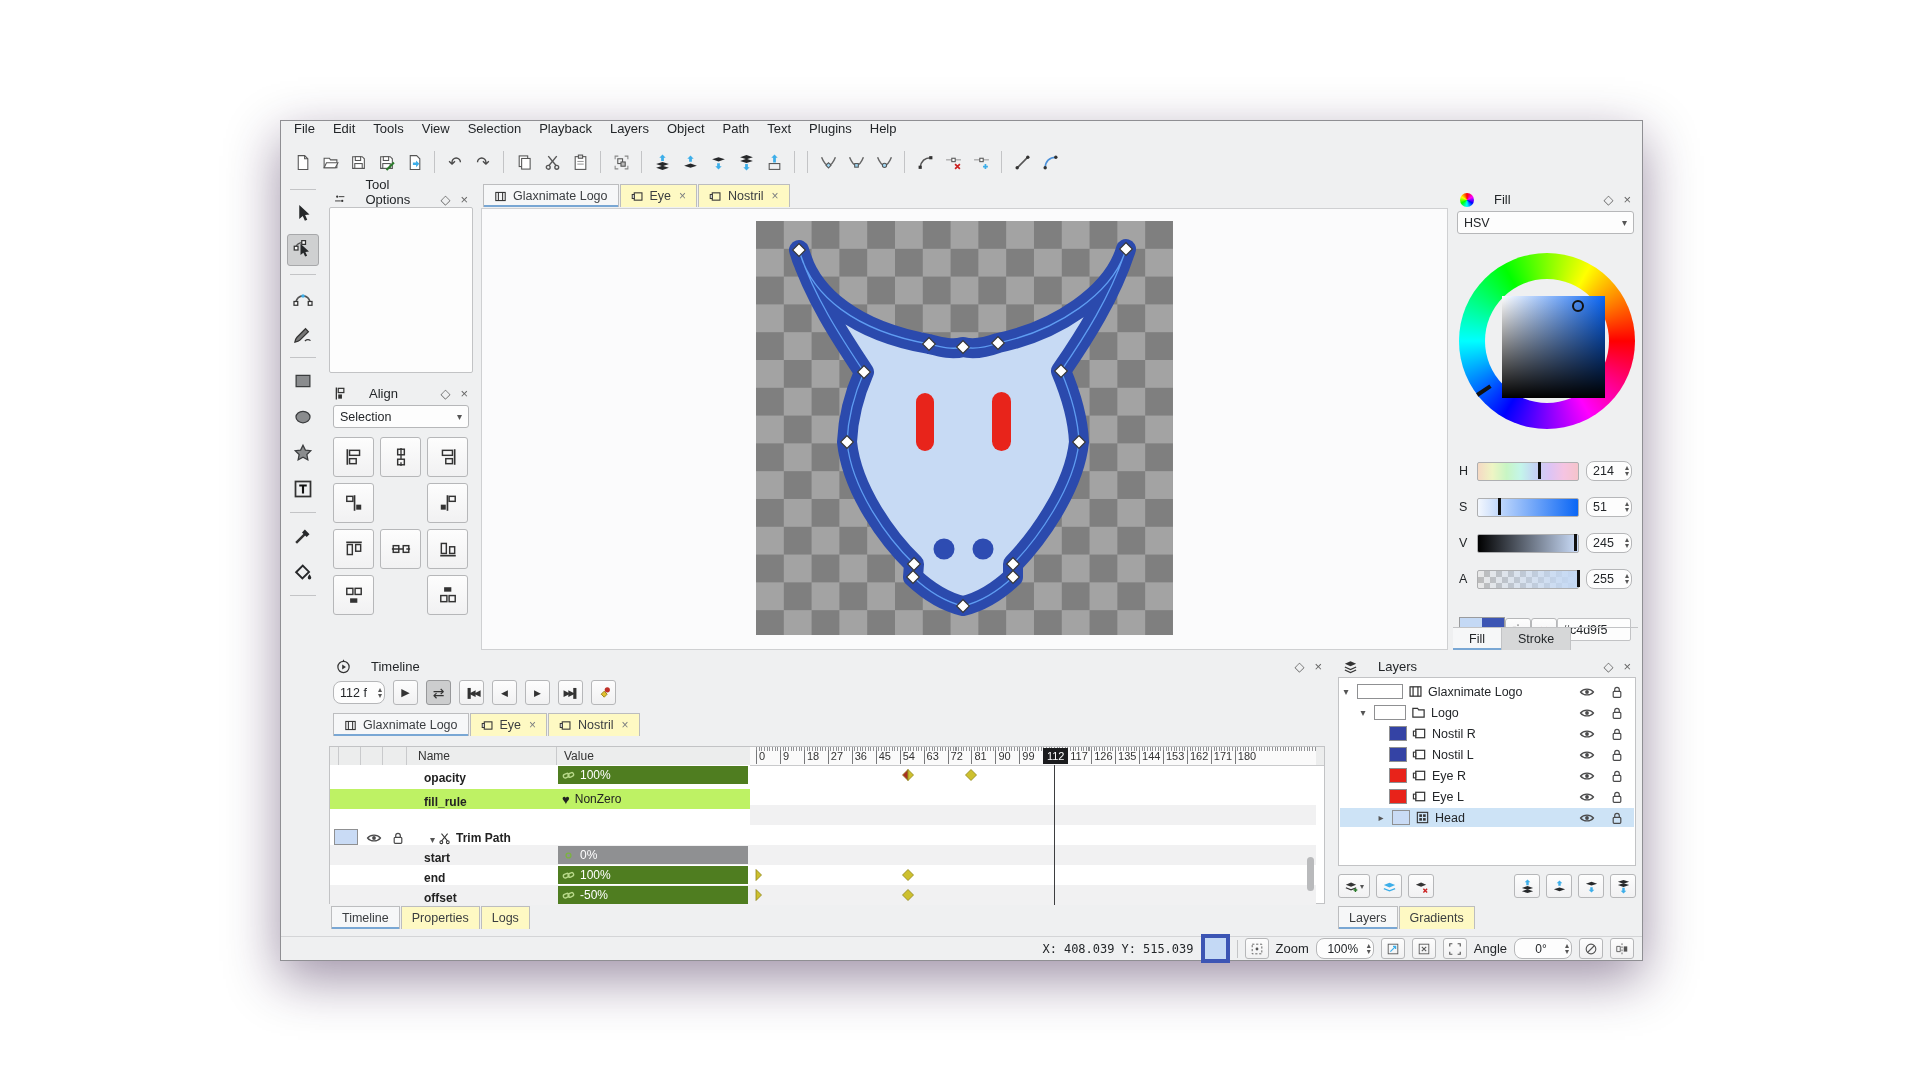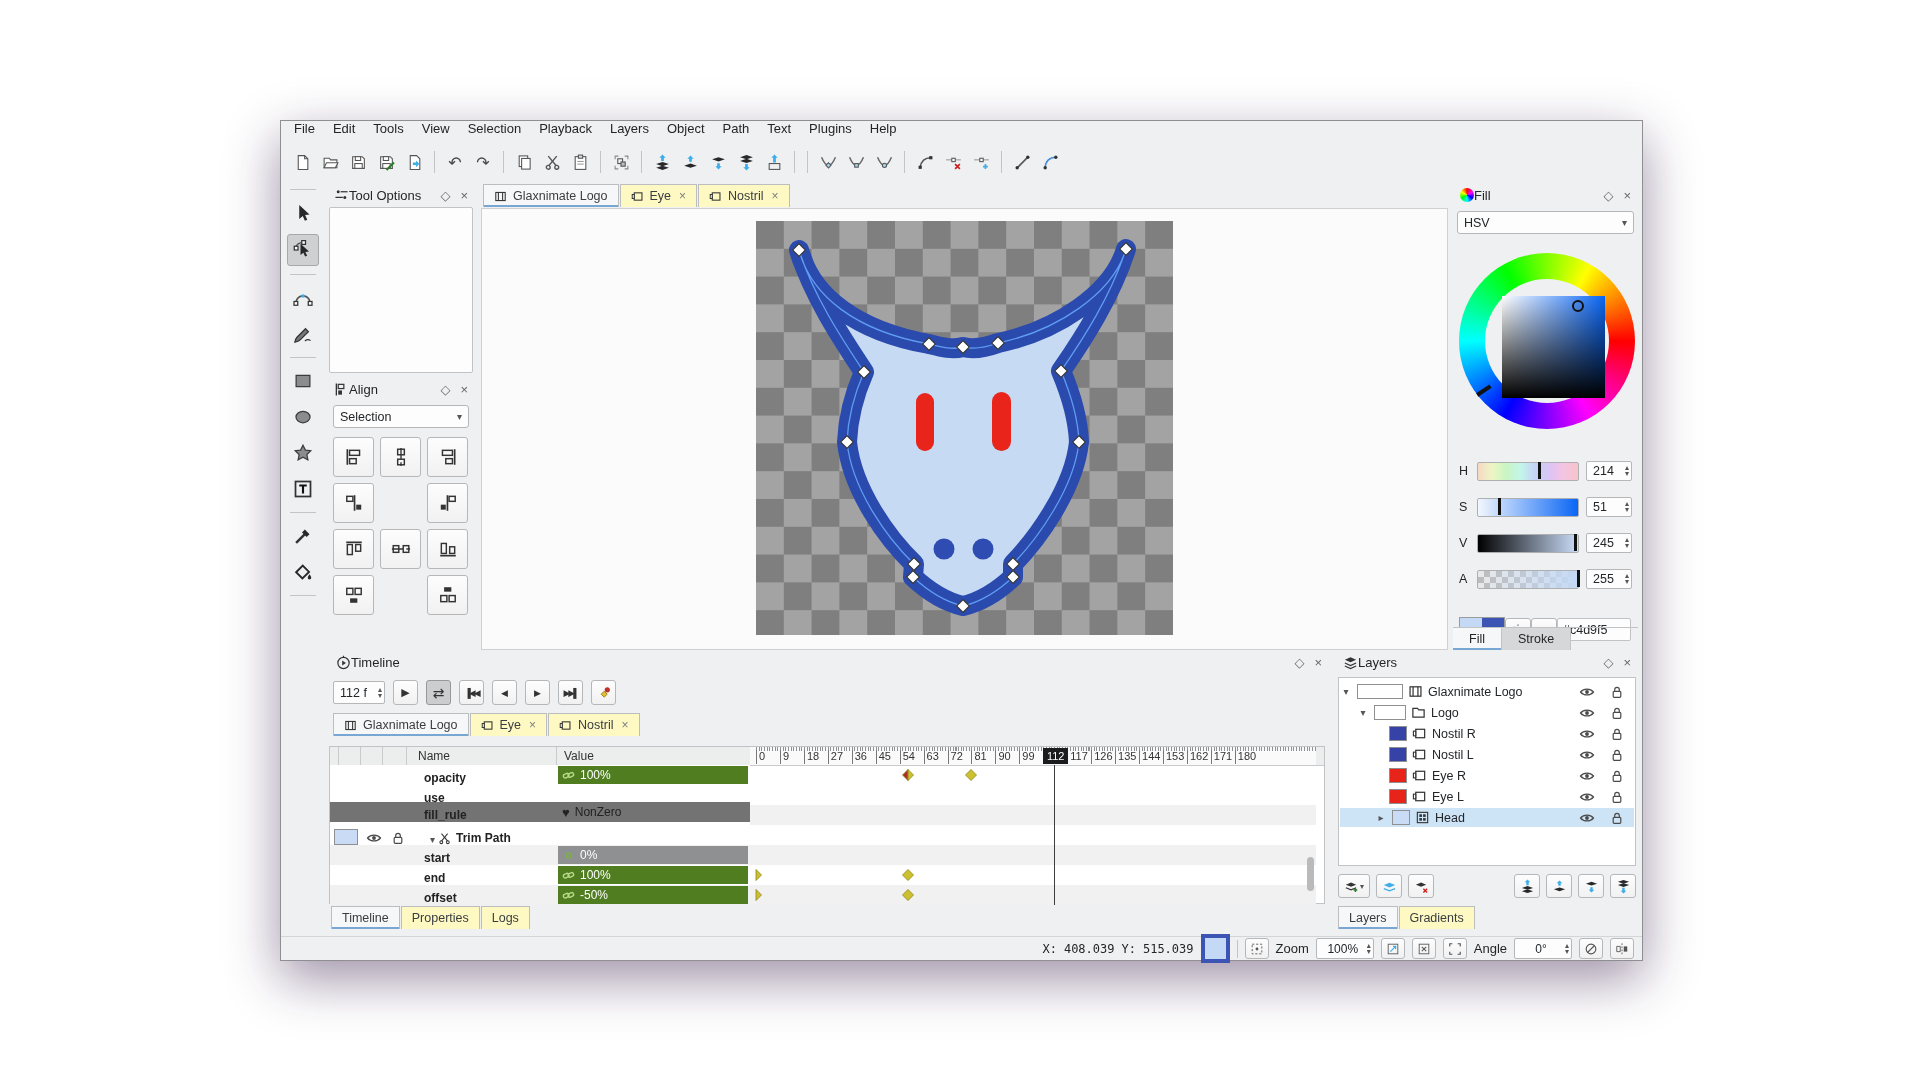--- a/index.html
+++ b/index.html
@@ -23,31 +23,31 @@
   .tsep{width:1px;height:22px;background:#c3c4c6;margin:0 5px}
   .tglyph{font-size:16px;color:#4a4a4a}
   
   .toolbox{position:absolute;left:4px;top:62px;width:36px;display:flex;flex-direction:column;align-items:center;gap:6px;padding-top:4px}
   .tool{width:30px;height:30px;display:flex;align-items:center;justify-content:center;border-radius:3px}
   .tool svg{width:20px;height:20px}
   .tool.checked{background:#cfd0d1;border:1px solid #a7a8aa}
   .toolsep{width:26px;height:1px;background:#c3c4c6;margin:2px 0}
   
   .p{position:absolute}
-  .ptitle{height:24px;display:flex;align-items:center;gap:0;padding:0 7px}
+  .ptitle{height:24px;display:flex;align-items:flex-end;gap:20px;padding:0 7px}
   .ptitle svg{width:15px;height:15px}
   .pbtns{margin-left:auto;display:flex;gap:10px;color:#666;font-size:13px}
   .pbtns span{cursor:default}
   .whitebox{background:#fdfdfd;border:1px solid #c2c3c5;border-radius:2px}
   .btn{background:linear-gradient(#fdfdfd,#f1f1f2);border:1px solid #b6b7b9;border-radius:3px;
        display:inline-flex;align-items:center;justify-content:center;box-sizing:border-box}
   .btn.checked{background:#cccdce;border-color:#97989a}
   .combo{display:flex;align-items:center;background:#fdfdfd;border:1px solid #b6b7b9;border-radius:3px;padding:0 6px;box-sizing:border-box}
   .combo .chev{margin-left:auto;color:#555;font-size:10px}
-  .spin{display:flex;align-items:center;background:#fdfdfd;border:1px solid #b6b7b9;border-radius:2px;box-sizing:border-box;padding:0 2px 0 6px}
+  .spin{display:flex;align-items:center;background:#fdfdfd;border:1px solid #b6b7b9;border-radius:8px;box-sizing:border-box;padding:0 2px 0 6px}
   .spin .arr{display:flex;flex-direction:column;line-height:6px;font-size:8px;color:#555;margin-left:auto;padding-left:4px}
   .tabs{display:flex;align-items:flex-end;gap:1px}
   .tab{display:flex;align-items:center;gap:6px;padding:0 10px;height:23px;background:#fef9c3;border:1px solid #bcbdbf;border-bottom:none;font-size:12.5px;color:#3a3d40;box-sizing:border-box}
   .tab.active{background:#f6f7f8;box-shadow:inset 0 -2px 0 #79a7d4}
   .tab .x{color:#7b7e81;font-size:12px;margin-left:2px}
   .tab svg{width:13px;height:13px}
   
   .canvas-area{position:absolute;left:200px;top:62px;width:967px;height:467px}
   .canvas-bg{position:absolute;left:0;top:25px;width:967px;height:442px;background:#fbfbfc;border:1px solid #cfd0d2;box-sizing:border-box}
   .checker{position:absolute;left:274px;top:12px;width:417px;height:414px;
@@ -931,21 +931,21 @@
         <span class="vbar green">
             <svg>
               <use href="#i-chain"></use>
             </svg>
             <span>100%</span>
           </span>
       </div>
       <div class="tl-row" style="top:38px;background:#fff">
         <span class="name" style="padding-left:94px">use</span>
       </div>
-      <div class="tl-row" style="top:55px;background:#737373">
+      <div class="tl-row" style="top:42px;background:#bef264">
         <span class="name" style="padding-left:94px">fill_rule</span>
         <span class="vbar" style="color:#222">
             <span style="font-size:13px">♥</span>
             <span>NonZero</span>
           </span>
       </div>
       <div class="tl-row" style="top:78px;background:#fff">
         <span class="swatch" style="width:22px;margin-left:4px;background:#c9dbf5;border:1px solid #8f9092;height:14px"></span>
         <svg class="sic" style="width:16px;height:14px;margin-left:8px">
             <use href="#i-eye"></use>

